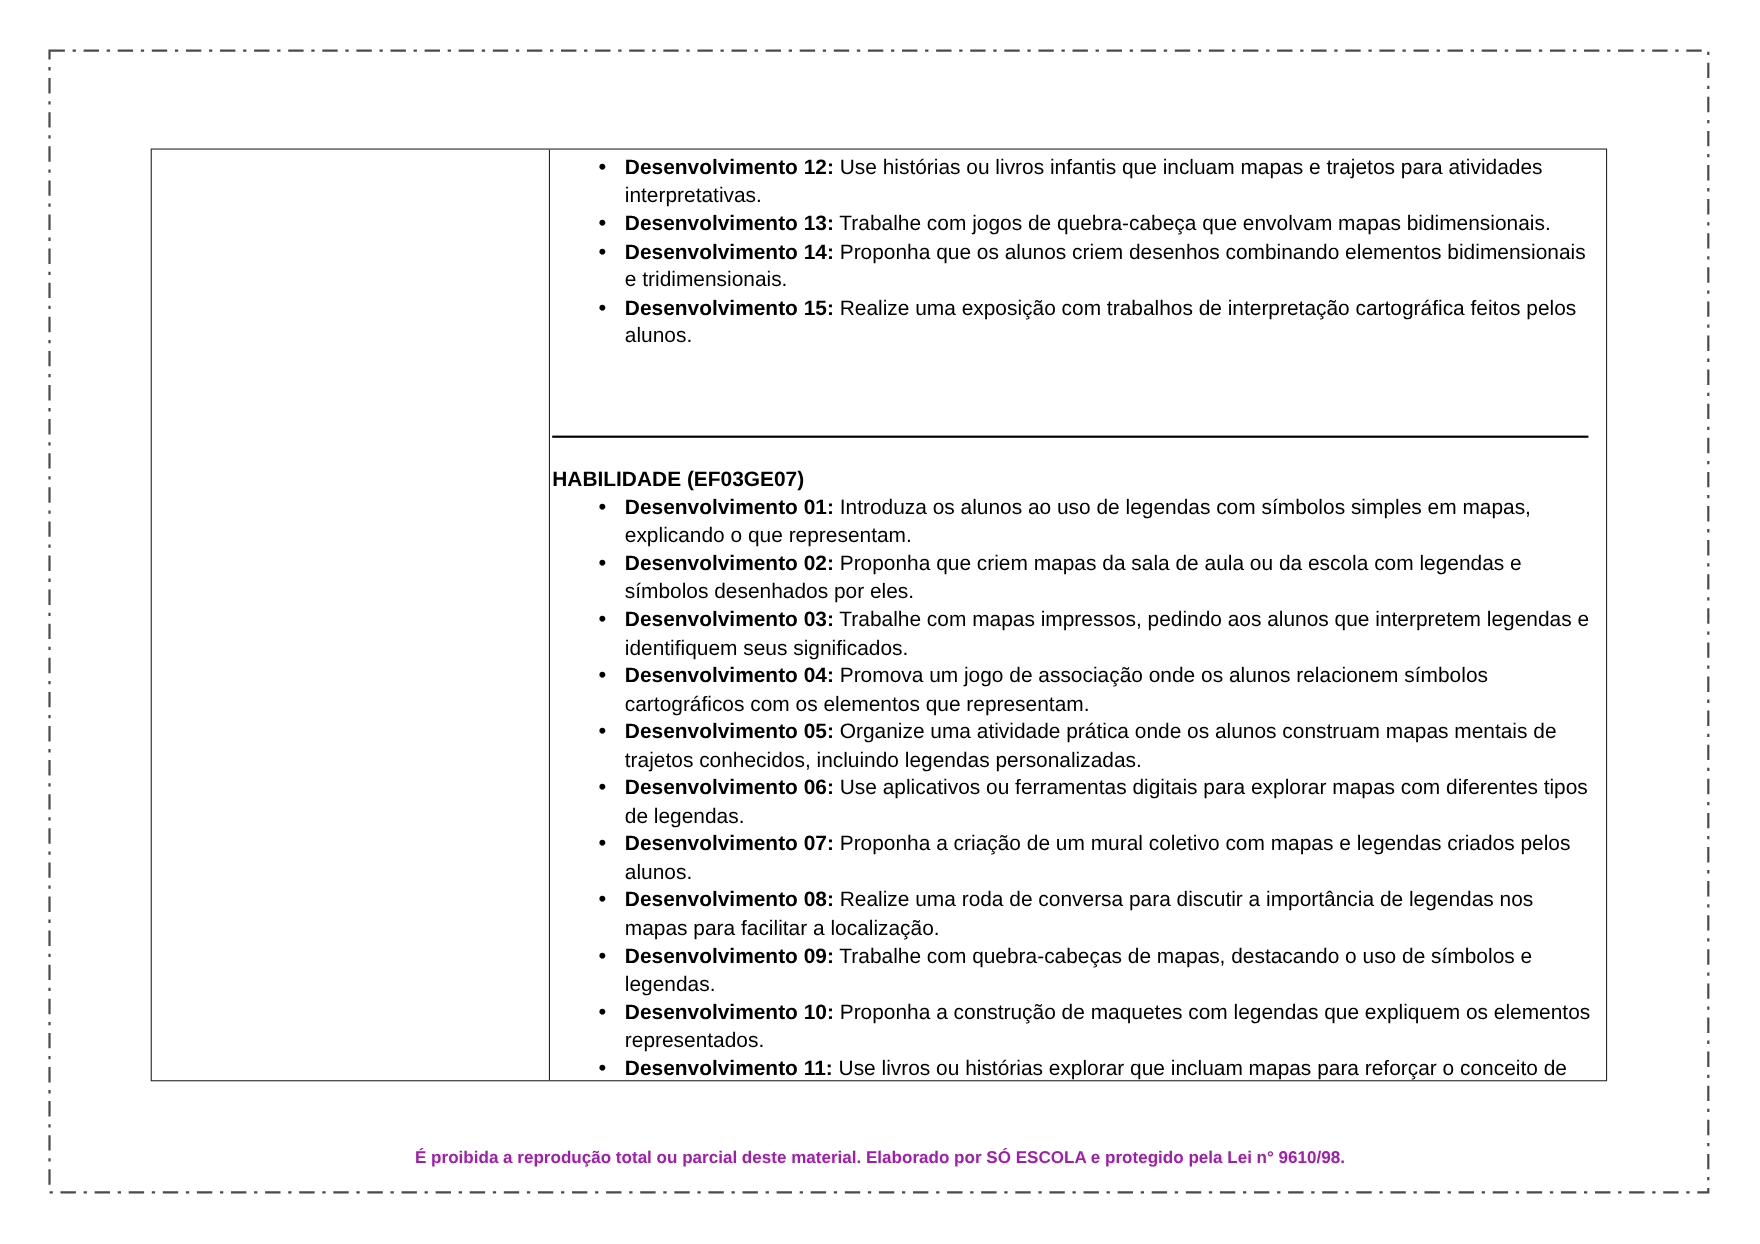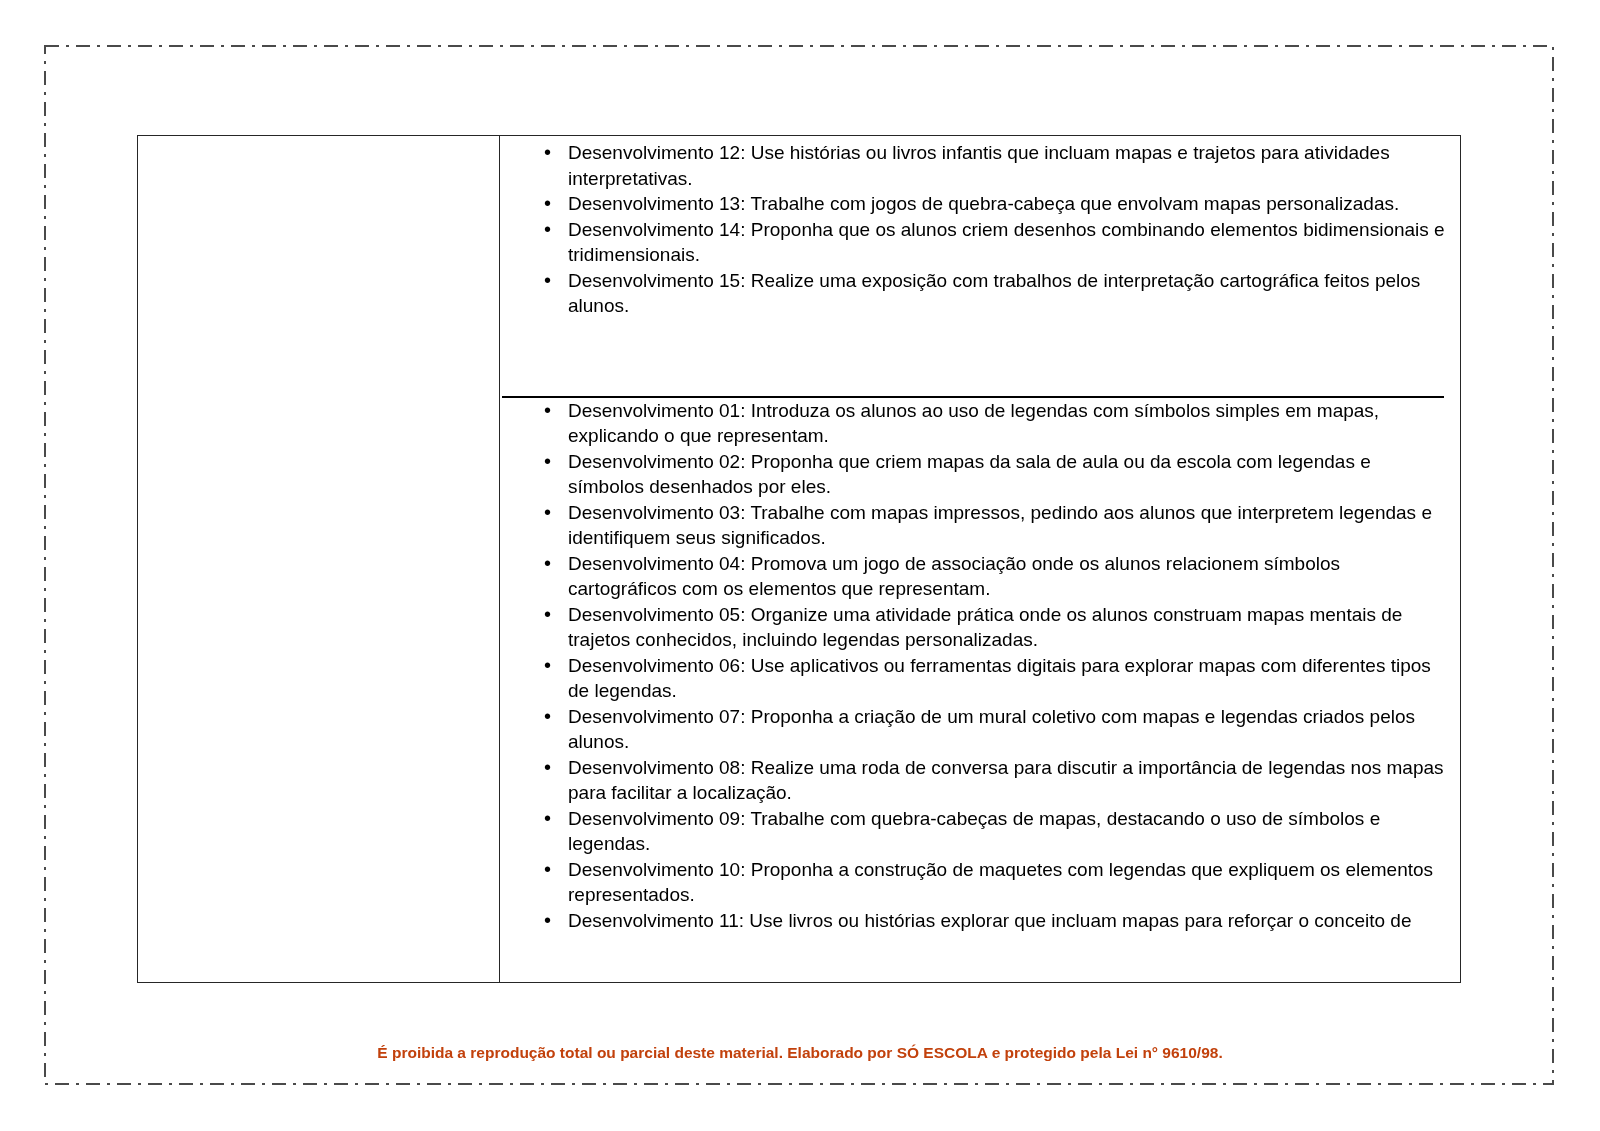--- a/index.html
+++ b/index.html
@@ -56,21 +56,21 @@
     position: relative;
     padding-left: 66px;
   }
   ul.bullets li .bullet-glyph {
     position: absolute;
     left: 42px;
     top: 0;
     font-size: 20px;
   }
   ul.bullets li b {
-    font-weight: normal;
+    font-weight: bold;
   }
   .section-divider {
     border: none;
     border-top: 2px solid #000000;
     margin: 77px 6px 0 0;
     height: 0;
   }
   .section-heading {
     font-weight: bold;
     margin-top: 26px;
@@ -95,40 +95,41 @@
   <svg class="dash-border-svg" width="1600" height="1131" viewBox="0 0 1600 1131" xmlns="http://www.w3.org/2000/svg">
     <rect x="45" y="46" width="1508" height="1038" fill="none" stroke="#4a4a4a" stroke-width="2" stroke-dasharray="14 7 3 7"></rect>
   </svg>
 
   <div class="content-table">
     <div class="col-left"></div>
     <div class="col-right">
 
       <ul class="bullets">
         <li><span class="bullet-glyph">•</span><b>Desenvolvimento 12:</b> <span>Use histórias ou livros infantis que incluam mapas e trajetos para atividades interpretativas.</span></li>
-        <li><span class="bullet-glyph">•</span><b>Desenvolvimento 13:</b> <span>Trabalhe com jogos de quebra-cabeça que envolvam mapas personalizadas.</span></li>
+        <li><span class="bullet-glyph">•</span><b>Desenvolvimento 13:</b> <span>Trabalhe com jogos de quebra-cabeça que envolvam mapas bidimensionais.</span></li>
         <li><span class="bullet-glyph">•</span><b>Desenvolvimento 14:</b> <span>Proponha que os alunos criem desenhos combinando elementos bidimensionais e tridimensionais.</span></li>
         <li><span class="bullet-glyph">•</span><b>Desenvolvimento 15:</b> <span>Realize uma exposição com trabalhos de interpretação cartográfica feitos pelos alunos.</span></li>
       </ul>
 
       <hr class="section-divider">
 
+      <div class="section-heading">HABILIDADE (EF03GE07)</div>
 
       <ul class="bullets">
         <li><span class="bullet-glyph">•</span><b>Desenvolvimento 01:</b> <span>Introduza os alunos ao uso de legendas com símbolos simples em mapas, explicando o que representam.</span></li>
         <li><span class="bullet-glyph">•</span><b>Desenvolvimento 02:</b> <span>Proponha que criem mapas da sala de aula ou da escola com legendas e símbolos desenhados por eles.</span></li>
         <li><span class="bullet-glyph">•</span><b>Desenvolvimento 03:</b> <span>Trabalhe com mapas impressos, pedindo aos alunos que interpretem legendas e identifiquem seus significados.</span></li>
         <li><span class="bullet-glyph">•</span><b>Desenvolvimento 04:</b> <span>Promova um jogo de associação onde os alunos relacionem símbolos cartográficos com os elementos que representam.</span></li>
         <li><span class="bullet-glyph">•</span><b>Desenvolvimento 05:</b> <span>Organize uma atividade prática onde os alunos construam mapas mentais de trajetos conhecidos, incluindo legendas personalizadas.</span></li>
         <li><span class="bullet-glyph">•</span><b>Desenvolvimento 06:</b> <span>Use aplicativos ou ferramentas digitais para explorar mapas com diferentes tipos de legendas.</span></li>
         <li><span class="bullet-glyph">•</span><b>Desenvolvimento 07:</b> <span>Proponha a criação de um mural coletivo com mapas e legendas criados pelos alunos.</span></li>
         <li><span class="bullet-glyph">•</span><b>Desenvolvimento 08:</b> <span>Realize uma roda de conversa para discutir a importância de legendas nos mapas para facilitar a localização.</span></li>
         <li><span class="bullet-glyph">•</span><b>Desenvolvimento 09:</b> <span>Trabalhe com quebra-cabeças de mapas, destacando o uso de símbolos e legendas.</span></li>
         <li><span class="bullet-glyph">•</span><b>Desenvolvimento 10:</b> <span>Proponha a construção de maquetes com legendas que expliquem os elementos representados.</span></li>
         <li><span class="bullet-glyph">•</span><b>Desenvolvimento 11:</b> <span>Use livros ou histórias explorar que incluam mapas para reforçar o conceito de</span></li>
       </ul>
 
     </div>
   </div>
 
-  <div class="copyright-footer" style="color: #c2410c;">É proibida a reprodução total ou parcial deste material. Elaborado por SÓ ESCOLA e protegido pela Lei n° 9610/98.</div>
+  <div class="copyright-footer" style="color: #a21caf;">É proibida a reprodução total ou parcial deste material. Elaborado por SÓ ESCOLA e protegido pela Lei n° 9610/98.</div>
 
 </div>
 
 </body></html>

